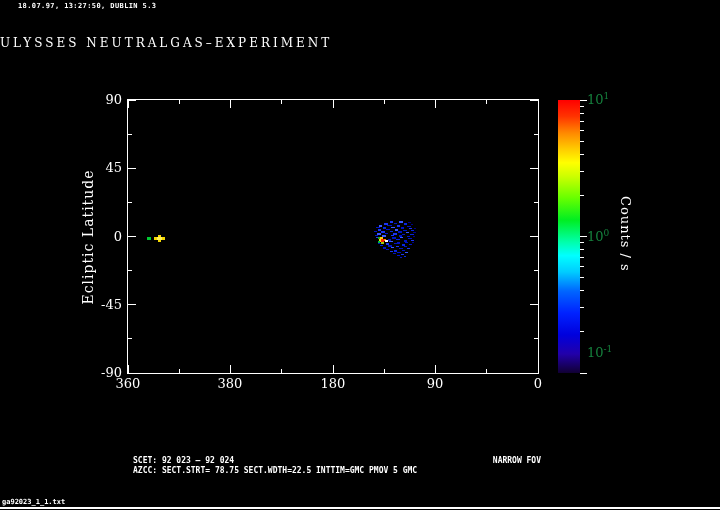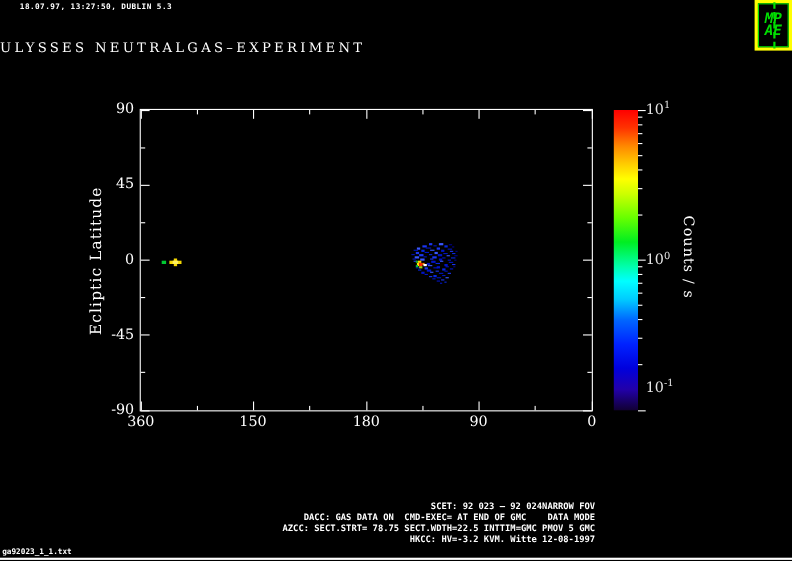--- a/index.html
+++ b/index.html
@@ -38,60 +38,51 @@
   .yaxis-title{position:absolute;left:8px;top:229px;width:160px;text-align:center;
         font-size:14px;letter-spacing:1px;color:#fff;transform:rotate(-90deg);}
 
   
   .cbar{position:absolute;left:558px;top:100px;width:22px;height:273px;
         background:linear-gradient(to bottom,
           #ff0000 0%, #ff3300 6%, #ff8800 12%, #ffcc00 18%, #ffff00 23%,
           #ccff00 28%, #66ff00 36%, #00ee22 44%, #00ffaa 52%, #00ffff 57%,
           #00ccff 63%, #0066ff 70%, #0022ff 78%, #0000dd 86%, #2200aa 93%, #110033 100%);}
   .cbar-ticks{position:absolute;left:580px;top:100px;width:10px;height:273px;}
-  .cblab{position:absolute;left:587px;font-size:13px;color:#e5e5e5;white-space:nowrap;}
+  .cblab{position:absolute;left:587px;font-size:13px;color:#15803d;white-space:nowrap;}
   .cblab sup{font-size:9px;}
   .cb0{top:91px}.cb1{top:228px}.cb2{top:344px}
   .cbar-title{position:absolute;left:618px;top:196px;height:90px;
         writing-mode:vertical-rl;font-size:13px;letter-spacing:1px;color:#fff;}
 
   
   .footer{position:absolute;left:133px;top:456px;width:408px;
         font-family:"DejaVu Sans Mono",monospace;font-size:8px;font-weight:bold;
         line-height:10px;color:#fff;}
-  .fline{display:flex;justify-content:flex-end;white-space:pre;}
+  .fline{display:flex;justify-content:space-between;white-space:pre;}
 
   .cornerfile{position:absolute;left:2px;top:498px;font-family:"DejaVu Sans Mono",monospace;
         font-size:7px;font-weight:bold;color:#fff;}
   .bottomline{position:absolute;left:0;top:507px;width:720px;height:2px;background:#fff;}
 
   .pts{position:absolute;inset:0;pointer-events:none;}
 </style>
 </head>
 <body>
 
 <div class="stage">
 
   <div class="hdr">18.07.97, 13:27:50, DUBLIN 5.3</div>
 
-  <div class="logo">
-    <div class="logo-inner">
-      <div class="logo-dash"></div>
-      <div class="logo-txt">
-        <span>MP</span>
-        <span>AE</span>
-      </div>
-    </div>
-  </div>
 
   <div class="title">ULYSSES NEUTRALGAS–EXPERIMENT</div>
 
   <div class="plot" id="plot">
     <span class="xt xt0">360</span>
-    <span class="xt xt1">150</span>
+    <span class="xt xt1">380</span>
     <span class="xt xt2">180</span>
     <span class="xt xt3">90</span>
     <span class="xt xt4">0</span>
     <span class="yt yt0">90</span>
     <span class="yt yt1">45</span>
     <span class="yt yt2">0</span>
     <span class="yt yt3">-45</span>
     <span class="yt yt4">-90</span>
   <div style="position: absolute; left: -0.5px; top: 265px; width: 1px; height: 8px; background: rgb(255, 255, 255);"></div>
       <div style="position: absolute; left: -0.5px; top: 0px; width: 1px; height: 8px; background: rgb(255, 255, 255);"></div>
@@ -251,29 +242,21 @@
       <div style="position: absolute; left: 158px; top: 235px; width: 3px; height: 7px; background: rgb(245, 216, 0);"></div>
       <div style="position: absolute; left: 157px; top: 237px; width: 5px; height: 3px; background: rgb(255, 240, 96);"></div>
     </div>
 
   <div class="footer">
     <div class="fline">
       <span>SCET: 92 023 – 92 024</span>
       <span>NARROW FOV</span>
     </div>
     <div class="fline">
-      <span>DACC: GAS DATA ON  CMD-EXEC= AT END OF GMC    DATA MODE</span>
-      <span></span>
-    </div>
-    <div class="fline">
       <span>AZCC: SECT.STRT= 78.75 SECT.WDTH=22.5 INTTIM=GMC PMOV 5 GMC</span>
       <span></span>
     </div>
-    <div class="fline">
-      <span>HKCC: HV=-3.2 KV</span>
-      <span>M. Witte 12-08-1997</span>
-    </div>
   </div>
 
   <div class="cornerfile">ga92023_1_1.txt</div>
   <div class="bottomline"></div>
 
 </div>
 
 </body></html>

